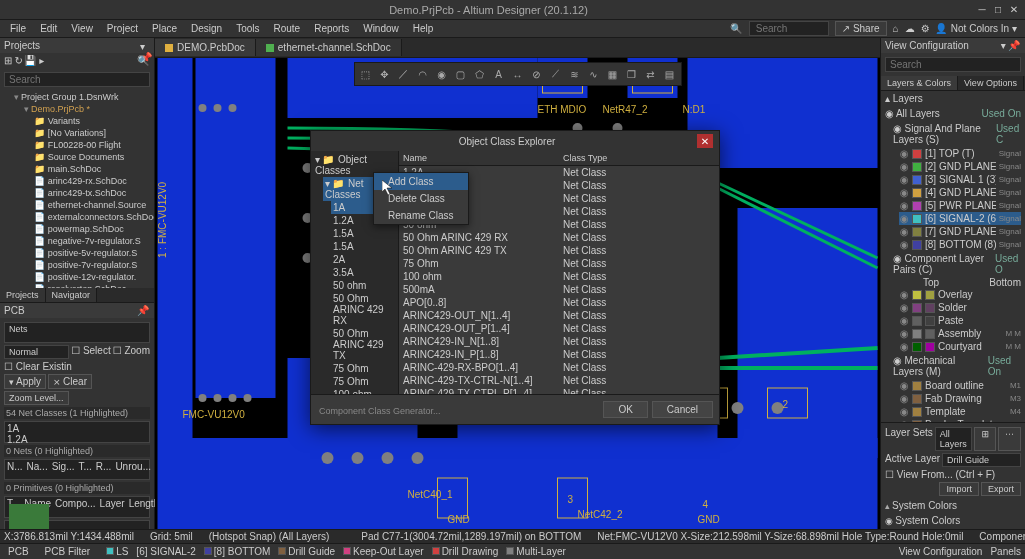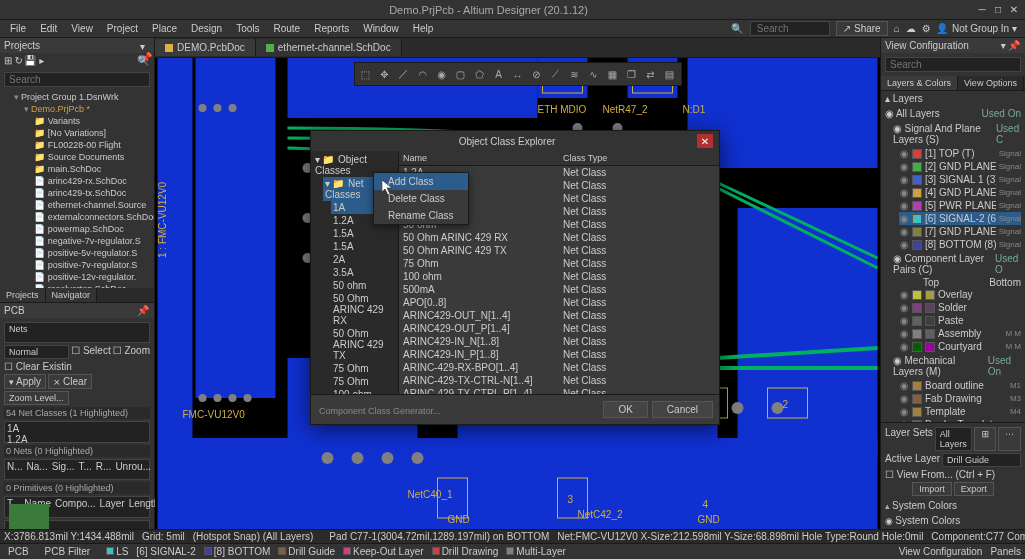--- a/index.html
+++ b/index.html
@@ -110,21 +110,21 @@
   <span class="m">Window</span>
   <span class="m">Help</span>
   <span class="spacer"></span>
   <div class="topright">
     <span>🔍</span>
     <input class="search" placeholder="Search" style="">
     <span class="share">↗ <span>Share</span></span>
     <span>⌂</span>
     <span>☁</span>
     <span>⚙</span>
-    <span>👤 <span>Not Group In</span> ▾</span>
+    <span>👤 <span>Not Colors In</span> ▾</span>
   </div>
 </div>
 
 <div class="main">
   <div class="left">
     <div class="panelhdr">
       <span>Projects</span>
       <span class="pin">▾ 📌</span>
     </div>
     <div style="display:flex;gap:2px;padding:2px 4px">
@@ -471,40 +471,40 @@
           <span>Layer Sets</span>
           <span class="dd">All Layers</span>
           <span class="btn">⊞</span>
           <span class="btn">⋯</span>
         </div>
       <div class="row">
           <span>Active Layer</span>
           <span class="dd">Drill Guide</span>
         </div>
       <label>☐ <span>View From... (Ctrl + F)</span></label>
-      <div class="row" style="justify-content:center">
+      <div class="row" style="justify-content:flex-end">
           <span class="btn">Import</span>
           <span class="btn">Export</span>
         </div>
       <div class="hdr">▴ <span>System Colors</span></div>
       <div style="font-size:9px">◉ <span>System Colors</span></div>
       <div style="font-size:9px;padding-left:10px"><span class="sw" style="background:#806040;display:inline-block;width:8px;height:8px"></span> <span>Connection Lines</span></div>
     </div>
   </div>
 </div>
 
 <div class="statusbar">
   <span class="layertab">PCB</span>
   <span class="layertab">PCB Filter</span>
   <span id="stlayers"><span class="layertab"><span class="sw" style="background:#40c0c0"></span> LS</span><span class="layertab">[6] SIGNAL-2</span><span class="layertab"><span class="sw" style="background:#4040a0"></span> [8] BOTTOM</span><span class="layertab"><span class="sw" style="background:#806040"></span> Drill Guide</span><span class="layertab"><span class="sw" style="background:#d04080"></span> Keep-Out Layer</span><span class="layertab"><span class="sw" style="background:#d04040"></span> Drill Drawing</span><span class="layertab"><span class="sw" style="background:#808080"></span> Multi-Layer</span></span>
   <span class="spacer"></span>
   <span>View Configuration</span>
   <span>Panels</span>
 </div>
-<div style="position:absolute;bottom:16px;left:0;right:0;height:14px;background:#2a2a2a;display:flex;align-items:center;padding:0 4px;font-size:8.5px;color:#888;gap:8px;border-top:1px solid #1a1a1a;overflow:hidden;white-space:nowrap">
+<div style="position:absolute;bottom:16px;left:0;right:0;height:14px;background:#2a2a2a;display:flex;align-items:center;padding:0 4px;font-size:8.5px;color:#888;gap:16px;border-top:1px solid #1a1a1a;overflow:hidden;white-space:nowrap">
   <span>X:3786.813mil Y:1434.488mil</span>
     <span>Grid: 5mil</span>
     <span>(Hotspot Snap) (All Layers)</span>
   <span style="flex:1"></span>
   <span>Pad C77-1(3004.72mil,1289.197mil) on BOTTOM</span>
     <span>Net:FMC-VU12V0 X-Size:212.598mil Y-Size:68.898mil Hole Type:Round Hole:0mil</span>
     <span>Component:C77 Comment:1.0uF Footprint: CAP_2220_...</span>
 </div>
 
 <div class="dialog">

